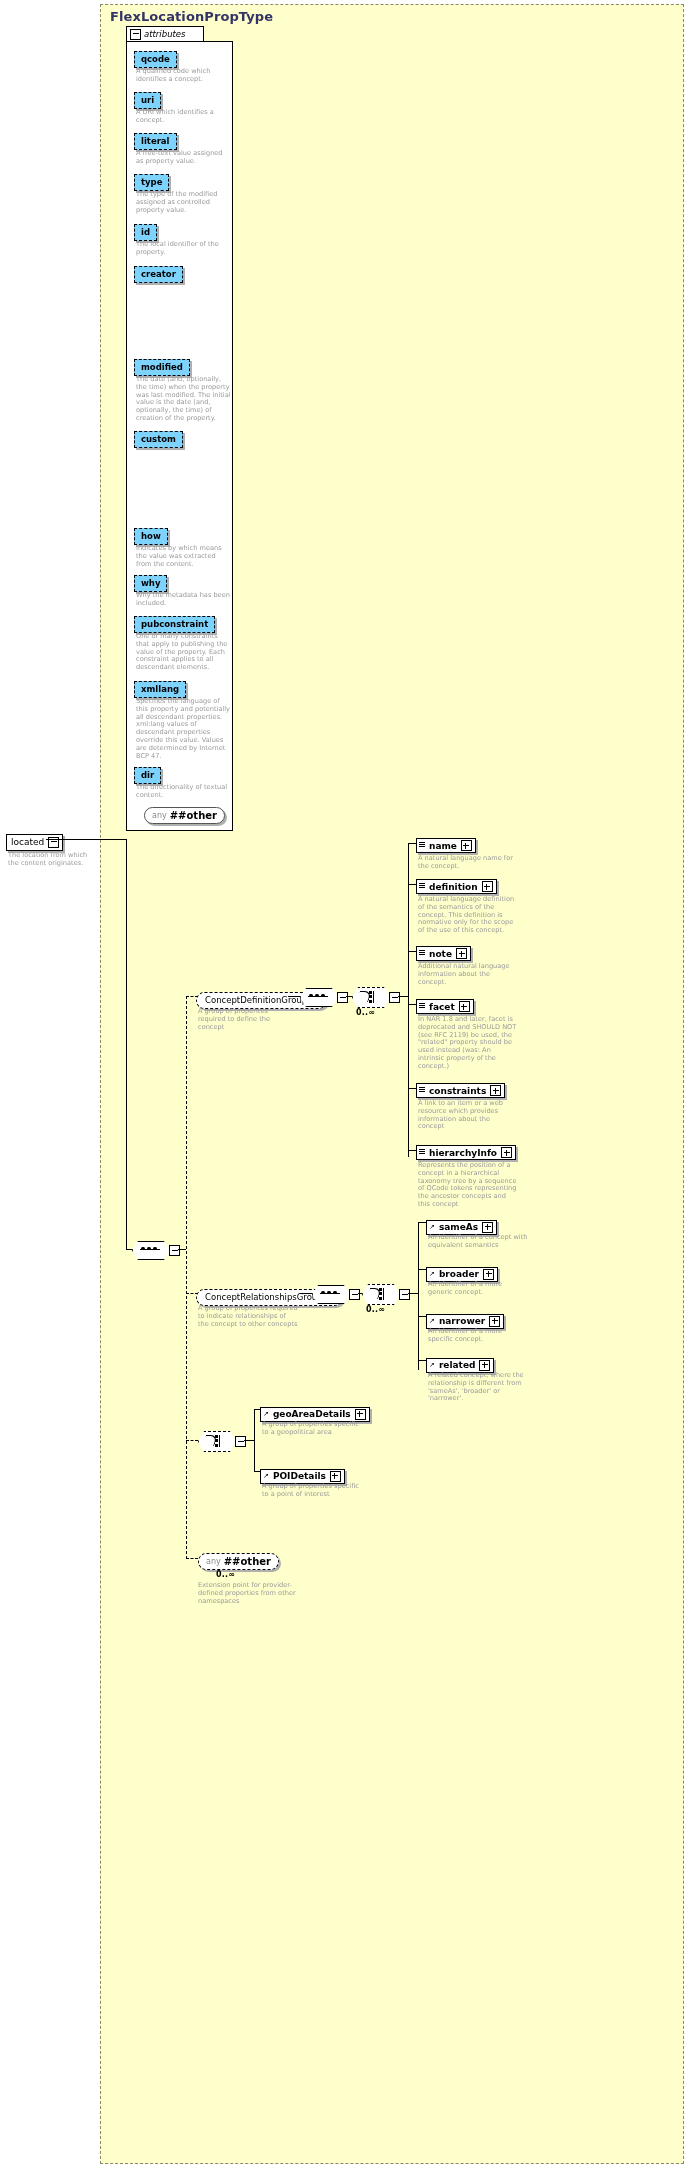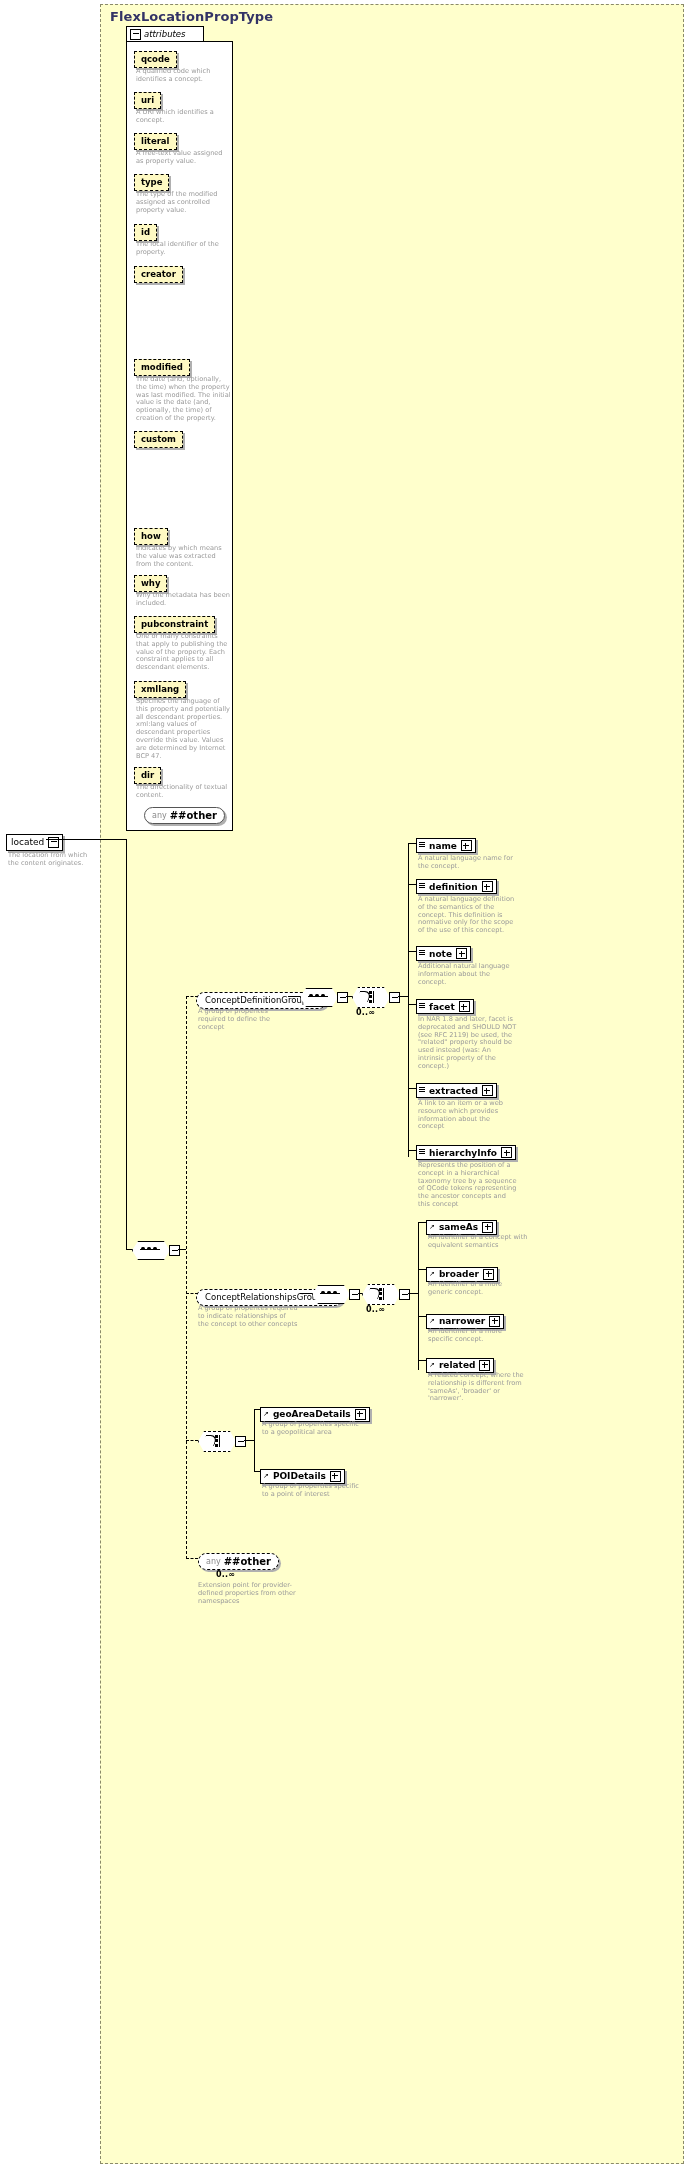--- a/index.html
+++ b/index.html
@@ -18,21 +18,21 @@
            border:1px solid #000;box-sizing:border-box;display:flex;align-items:center;gap:3px;padding-left:3px;}
   .minus{width:9px;height:9px;border:1px solid #000;background:#fff;position:relative;display:inline-block;flex:0 0 auto;}
   .minus::before{content:"";position:absolute;left:1.5px;top:3.5px;width:6px;height:1px;background:#000;}
   .plus{width:9px;height:9px;border:1px solid #000;background:#fff;position:relative;display:inline-block;flex:0 0 auto;}
   .plus::before{content:"";position:absolute;left:1.5px;top:3.5px;width:6px;height:1px;background:#000;}
   .plus::after{content:"";position:absolute;left:3.5px;top:1.5px;width:1px;height:6px;background:#000;}
   .attrhdr span.lbl{font-size:8.5px;font-style:italic;color:#000;}
 
   
   .attr{position:absolute;}
-  .attr .abox{display:inline-block;border:1.5px dashed #000;background:#fef9c3;
+  .attr .abox{display:inline-block;border:1.5px dashed #000;background:#7dd3fc;
               padding:2px 6px 2px 6px;font-size:8.5px;font-weight:bold;color:#000;
               box-shadow:2px 2px 0 #b0b0b0;line-height:11px;white-space:nowrap;}
   .ann{position:absolute;font-size:6.6px;line-height:7.8px;color:#9a9a9a;width:96px;}
 
   
   .anybox{display:inline-flex;align-items:center;gap:3px;border:1.3px solid #555;background:#fff;
           border-radius:9px;padding:2px 7px;box-shadow:2px 2px 0 #b0b0b0;}
   .anybox .a1{font-size:8px;color:#8a8a8a;}
   .anybox .a2{font-size:10px;font-weight:bold;color:#000;}
   .anybox.dashed{border:1.4px dashed #000;}
@@ -296,21 +296,21 @@
   </div>
   <div class="ann" style="left:418px;top:1016px;width:100px;">In NAR 1.8 and later, facet is deprecated and SHOULD NOT (see RFC 2119) be used, the "related" property should be used instead (was: An intrinsic property of the concept.)</div>
 
   <div class="elnode" style="left:416px;top:1080px;">
     <span class="inner">
       <span class="seqicon">
           <i></i>
           <i></i>
           <i></i>
         </span>
-      <span class="nm">extracted</span>
+      <span class="nm">constraints</span>
       <span class="plus"></span>
     </span>
   </div>
   <div class="ann" style="left:418px;top:1100px;width:100px;">A link to an item or a web resource which provides information about the concept</div>
 
   <div class="elnode" style="left:416px;top:1142px;">
     <span class="inner">
       <span class="seqicon">
           <i></i>
           <i></i>

